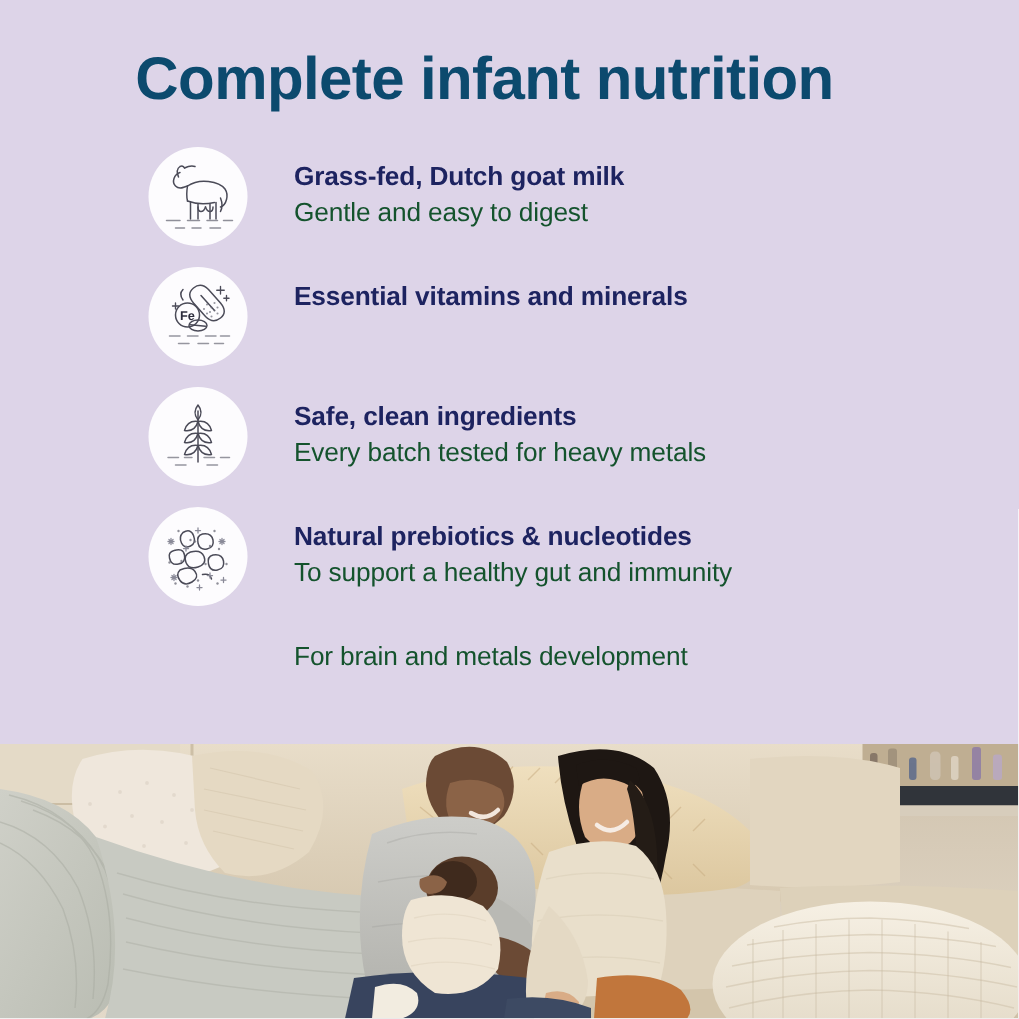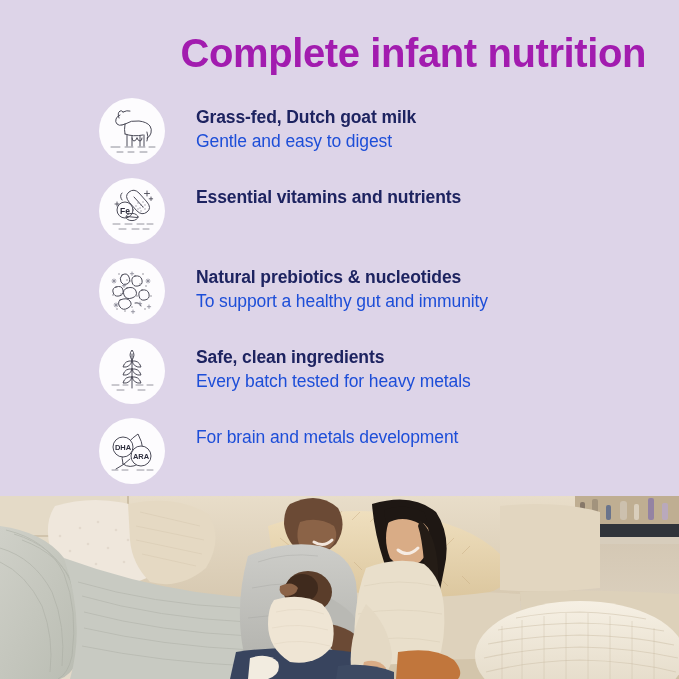--- a/index.html
+++ b/index.html
@@ -24,25 +24,25 @@
     width: 679px;
     height: 496px;
     background: #ddd4e8;
   }
 
   .page-title {
     position: absolute;
     left: 0;
     top: 30px;
     width: 646px;
-    text-align: right;
+    text-align: center;
     font-size: 40px;
     font-weight: bold;
     letter-spacing: -0.4px;
-    color: #a21caf;
+    color: #0c4a6e;
     line-height: 46px;
     white-space: nowrap;
   }
 
   
   .features {
     position: absolute;
     left: 0;
     top: 96px;
     width: 547px;
@@ -77,21 +77,21 @@
     font-size: 17.5px;
     font-weight: bold;
     color: #1d2360;
     line-height: 24px;
     letter-spacing: -0.1px;
     white-space: nowrap;
   }
   .feature-sub {
     font-size: 17.5px;
     font-weight: normal;
-    color: #1d4ed8;
+    color: #14532d;
     line-height: 25px;
     letter-spacing: -0.1px;
     white-space: nowrap;
   }
 
   
   .photo {
     position: absolute;
     left: 0;
     top: 496px;
@@ -183,21 +183,50 @@
               <line x1="26" y1="46" x2="33" y2="46"></line>
               <line x1="38" y1="46" x2="45" y2="46"></line>
               <line x1="48" y1="46" x2="54" y2="46"></line>
               <line x1="20" y1="51" x2="27" y2="51"></line>
               <line x1="33" y1="51" x2="40" y2="51"></line>
               <line x1="44" y1="51" x2="50" y2="51"></line>
             </g>
           </svg>
         </div>
         <div class="feature-text">
-          <div class="feature-title">Essential vitamins and nutrients</div>
+          <div class="feature-title">Essential vitamins and minerals</div>
+        </div>
+      </div>
+
+      <div class="feature-row">
+        <div class="icon-badge">
+          <svg viewBox="0 0 66 66">
+            <g fill="none" stroke="#4b4b58" stroke-width="1" stroke-linecap="round" stroke-linejoin="round">
+              <line x1="33" y1="16" x2="33" y2="50"></line>
+              <path d="M33 22 q-4 -5 0 -10 q4 5 0 10 z"></path>
+              <path d="M33 23 q-7 -1 -9 6 q7 1 9 -6 z"></path>
+              <path d="M33 23 q7 -1 9 6 q-7 1 -9 -6 z"></path>
+              <path d="M33 31 q-7 -1 -9 6 q7 1 9 -6 z"></path>
+              <path d="M33 31 q7 -1 9 6 q-7 1 -9 -6 z"></path>
+              <path d="M33 39 q-7 -1 -9 6 q7 1 9 -6 z"></path>
+              <path d="M33 39 q7 -1 9 6 q-7 1 -9 -6 z"></path>
+            </g>
+            <g stroke="#6b6b78" stroke-width="1" stroke-linecap="round" opacity="0.7">
+              <line x1="13" y1="47" x2="20" y2="47"></line>
+              <line x1="24" y1="47" x2="29" y2="47"></line>
+              <line x1="37" y1="47" x2="44" y2="47"></line>
+              <line x1="48" y1="47" x2="54" y2="47"></line>
+              <line x1="18" y1="52" x2="25" y2="52"></line>
+              <line x1="39" y1="52" x2="46" y2="52"></line>
+            </g>
+          </svg>
+        </div>
+        <div class="feature-text">
+          <div class="feature-title">Safe, clean ingredients</div>
+          <div class="feature-sub">Every batch tested for heavy metals</div>
         </div>
       </div>
 
       <div class="feature-row">
         <div class="icon-badge">
           <svg viewBox="0 0 66 66">
             <g fill="none" stroke="#4b4b58" stroke-width="1" stroke-linecap="round" stroke-linejoin="round">
               <path d="M23 17 q5 -3 7 2 q2 5 -2 7 q-4 2 -6 -2 q-2 -4 1 -7 z"></path>
               <path d="M36 18 q6 -1 7 4 q1 5 -4 6 q-5 1 -6 -4 q-1 -5 3 -6 z"></path>
               <path d="M17 29 q6 -2 7 3 q1 5 -4 6 q-5 1 -6 -4 q-1 -4 3 -5 z"></path>
@@ -234,67 +263,20 @@
             </g>
           </svg>
         </div>
         <div class="feature-text">
           <div class="feature-title">Natural prebiotics &amp; nucleotides</div>
           <div class="feature-sub">To support a healthy gut and immunity</div>
         </div>
       </div>
 
       <div class="feature-row">
-        <div class="icon-badge">
-          <svg viewBox="0 0 66 66">
-            <g fill="none" stroke="#4b4b58" stroke-width="1" stroke-linecap="round" stroke-linejoin="round">
-              <line x1="33" y1="16" x2="33" y2="50"></line>
-              <path d="M33 22 q-4 -5 0 -10 q4 5 0 10 z"></path>
-              <path d="M33 23 q-7 -1 -9 6 q7 1 9 -6 z"></path>
-              <path d="M33 23 q7 -1 9 6 q-7 1 -9 -6 z"></path>
-              <path d="M33 31 q-7 -1 -9 6 q7 1 9 -6 z"></path>
-              <path d="M33 31 q7 -1 9 6 q-7 1 -9 -6 z"></path>
-              <path d="M33 39 q-7 -1 -9 6 q7 1 9 -6 z"></path>
-              <path d="M33 39 q7 -1 9 6 q-7 1 -9 -6 z"></path>
-            </g>
-            <g stroke="#6b6b78" stroke-width="1" stroke-linecap="round" opacity="0.7">
-              <line x1="13" y1="47" x2="20" y2="47"></line>
-              <line x1="24" y1="47" x2="29" y2="47"></line>
-              <line x1="37" y1="47" x2="44" y2="47"></line>
-              <line x1="48" y1="47" x2="54" y2="47"></line>
-              <line x1="18" y1="52" x2="25" y2="52"></line>
-              <line x1="39" y1="52" x2="46" y2="52"></line>
-            </g>
-          </svg>
-        </div>
-        <div class="feature-text">
-          <div class="feature-title">Safe, clean ingredients</div>
-          <div class="feature-sub">Every batch tested for heavy metals</div>
-        </div>
-      </div>
-
-      <div class="feature-row">
-        <div class="icon-badge">
-          <svg viewBox="0 0 66 66">
-            <g fill="none" stroke="#4b4b58" stroke-width="1" stroke-linecap="round" stroke-linejoin="round">
-              <path d="M24 46 q-3 -12 4 -20 q6 -7 11 -10 q4 7 5 16 q1 10 -5 14 q-8 5 -15 0 z"></path>
-              <path d="M17 51 q8 -4 14 -10"></path>
-            </g>
-            <circle cx="24" cy="29" r="10" fill="#fdfcfe" stroke="#4b4b58" stroke-width="1"></circle>
-            <circle cx="42" cy="38" r="10" fill="#fdfcfe" stroke="#4b4b58" stroke-width="1"></circle>
-            <text x="24" y="32" font-family="Liberation Sans, sans-serif" font-size="7.5" fill="#2c2c3c" text-anchor="middle">DHA</text>
-            <text x="42" y="41" font-family="Liberation Sans, sans-serif" font-size="7.5" fill="#2c2c3c" text-anchor="middle">ARA</text>
-            <g stroke="#6b6b78" stroke-width="1" stroke-linecap="round" opacity="0.7">
-              <line x1="13" y1="52" x2="19" y2="52"></line>
-              <line x1="23" y1="52" x2="29" y2="52"></line>
-              <line x1="38" y1="52" x2="45" y2="52"></line>
-              <line x1="48" y1="52" x2="54" y2="52"></line>
-            </g>
-          </svg>
-        </div>
         <div class="feature-text">
           <div class="feature-sub">For brain and metals development</div>
         </div>
       </div>
 
     </div>
   </div>
 
   <div class="photo">
     <svg viewBox="0 0 679 183" preserveAspectRatio="none">

